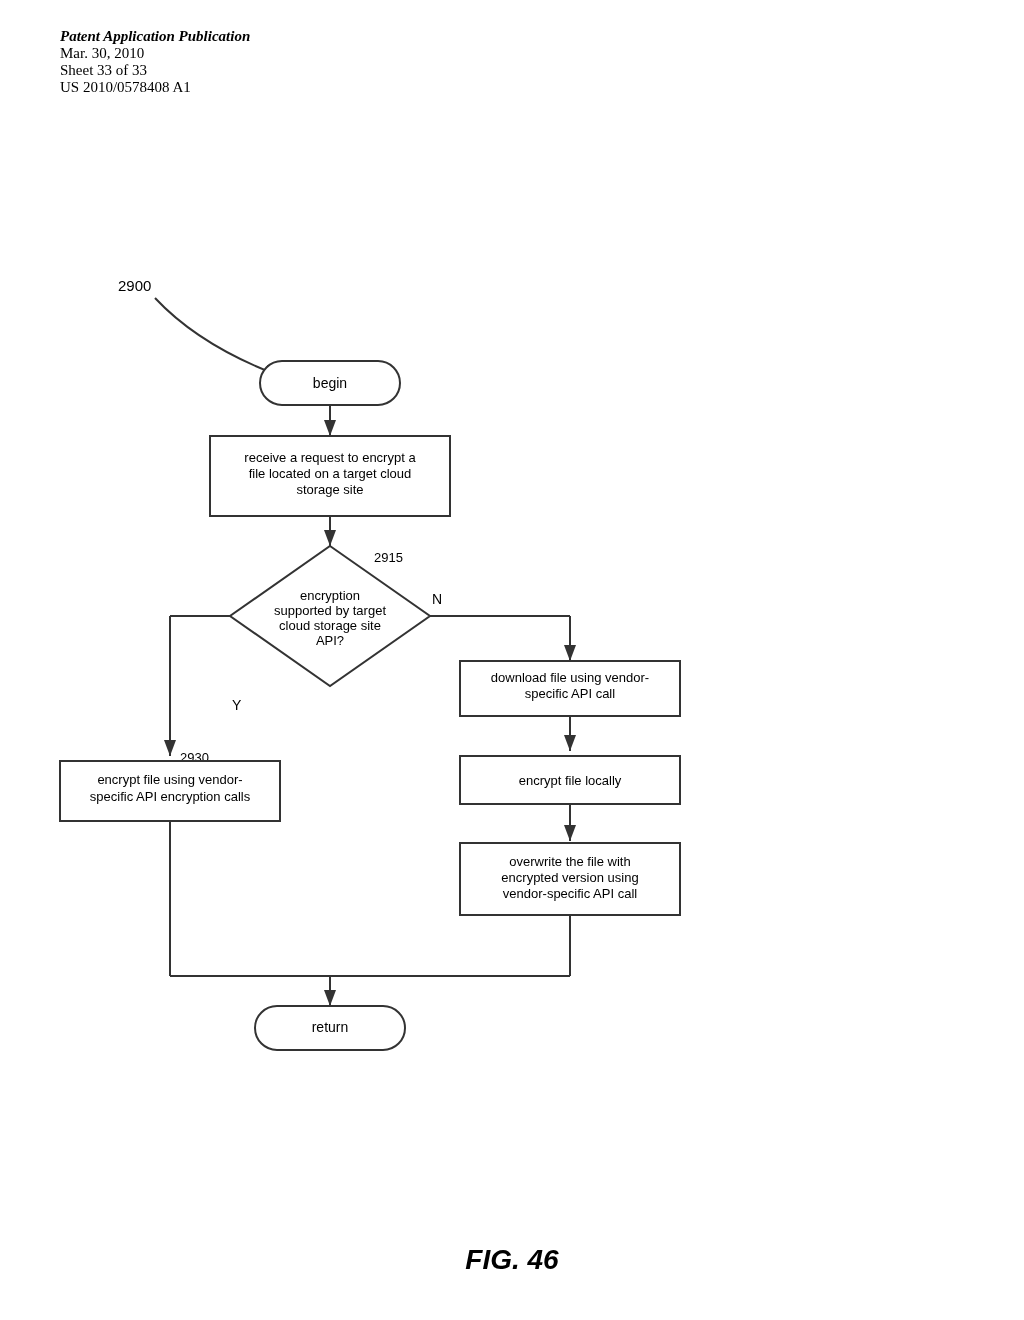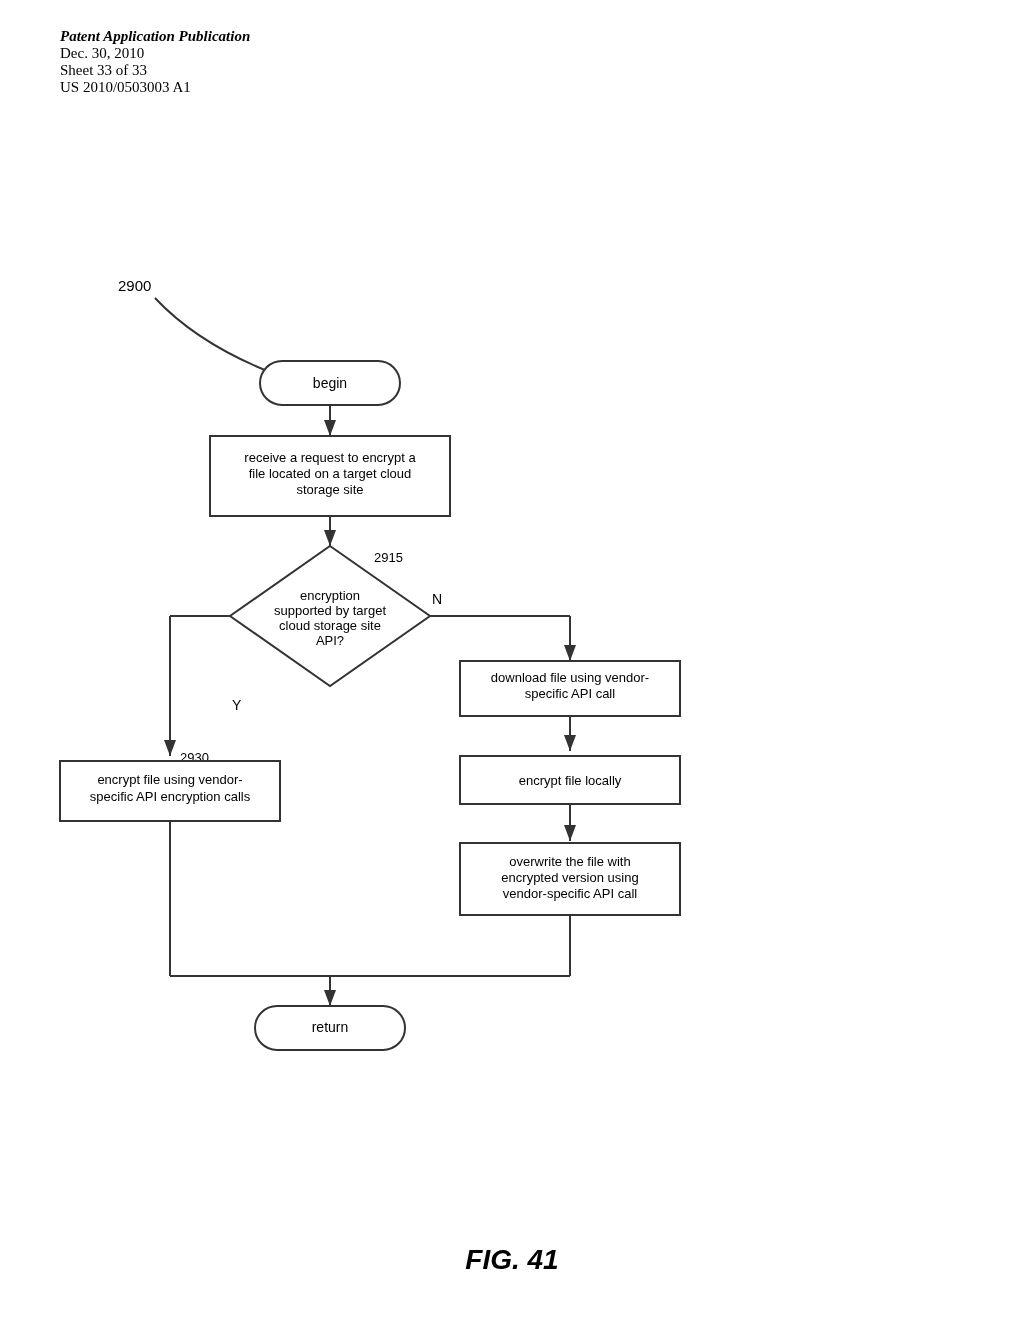--- a/index.html
+++ b/index.html
@@ -42,23 +42,23 @@
       font-style: italic;
       font-family: Arial, sans-serif;
       margin-top: 10px;
     }
   </style>
 </head>
 <body>
 
 <div class="header">
   <div class="header-left">Patent Application Publication</div>
-  <div class="header-center">Dec. 30, 2010</div>
+  <div class="header-center">Mar. 30, 2010</div>
   <div class="header-center">Sheet 33 of 33</div>
-  <div class="header-right">US 2010/0503003 A1</div>
+  <div class="header-right">US 2010/0578408 A1</div>
 </div>
 
 <div style="position: relative; width: 1024px; height: 1230px; margin-top: 10px;">
   <svg width="1024" height="1200" style="position:absolute;top:0;left:0;">
 
     <text x="118" y="185" font-family="Arial, sans-serif" font-size="15">2900</text>
 
     <path d="M 155 192 Q 200 240 280 270" fill="none" stroke="#333" stroke-width="2" marker-end="url(#arrowhead)"></path>
 
     <defs>
@@ -133,14 +133,14 @@
     <line x1="570" y1="809" x2="570" y2="870" stroke="#333" stroke-width="2"></line>
     <line x1="570" y1="870" x2="330" y2="870" stroke="#333" stroke-width="2"></line>
 
     <line x1="330" y1="870" x2="330" y2="900" stroke="#333" stroke-width="2" marker-end="url(#arrowhead)"></line>
 
     <rect x="255" y="900" width="150" height="44" rx="22" ry="22" fill="white" stroke="#333" stroke-width="2"></rect>
     <text x="330" y="926" text-anchor="middle" font-family="Arial, sans-serif" font-size="14">return</text>
 
   </svg>
 
-  <div class="fig-label" style="position:absolute; bottom:60px; left:0; right:0; text-align:center;">FIG. 41</div>
+  <div class="fig-label" style="position:absolute; bottom:60px; left:0; right:0; text-align:center;">FIG. 46</div>
 </div>
 
 </body></html>

